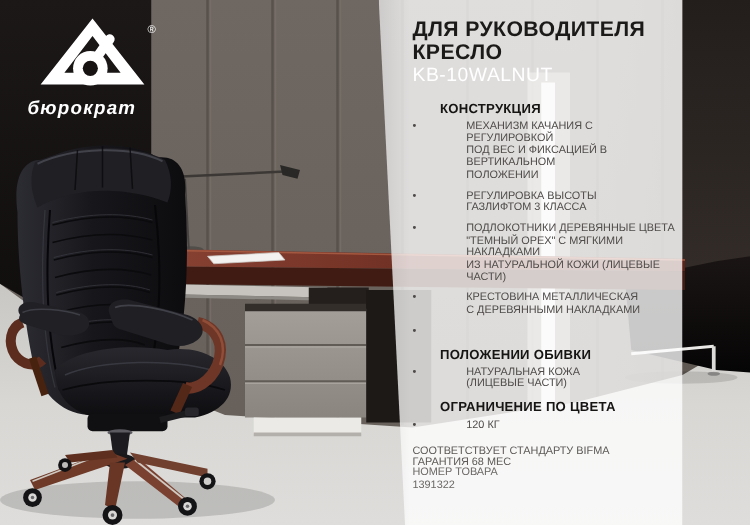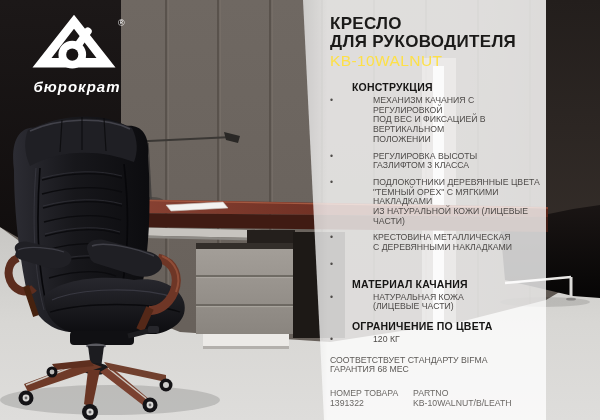--- a/index.html
+++ b/index.html
@@ -18,35 +18,35 @@
   #panel-shade{
     position:absolute;left:298px;top:0;width:30px;height:420px;
     background:linear-gradient(90deg,rgba(0,0,0,0.10),rgba(0,0,0,0));
     clip-path:polygon(5px 0,30px 0,30px 420px,26px 420px);
   }
   
   #brand{position:absolute;left:22px;top:12px;width:110px;color:#fff;}
   #brand .mark{position:absolute;left:8px;top:2px;}
   #brand .reg{position:absolute;left:96px;top:6px;font-size:9px;color:#fff;}
   #brand .word{
-    position:absolute;left:0px;top:66px;width:110px;text-align:center;
+    position:absolute;left:0px;top:66px;width:110px;text-align:left;
     font-size:15px;font-weight:bold;font-style:italic;letter-spacing:1px;color:#fff;
   }
   
   #info{position:absolute;left:330px;top:15px;width:216px;color:#4e4b49;}
   .title{font-size:17px;line-height:17.5px;font-weight:bold;color:#1b1a19;letter-spacing:.3px;}
-  .model{font-size:15.5px;line-height:16px;color:#fde047;letter-spacing:.4px;margin-top:3px;}
+  .model{font-size:15.5px;line-height:16px;color:#ffffff;letter-spacing:.4px;margin-top:3px;}
   .sec-head{font-size:10.5px;line-height:11px;font-weight:bold;color:#161514;letter-spacing:.2px;margin-top:13px;margin-bottom:3px;margin-left:22px;}
   .sec-head.later{margin-top:9px;}
   .bullet{display:flex;font-size:8.7px;line-height:9.7px;margin-bottom:7px;color:#4e4b49;}
   .bullet .dot{width:7px;flex:none;}
   .bullet .txt{white-space:pre-line;margin-left:36px;}
   .compliance{margin-top:11px;font-size:8.7px;line-height:9.7px;color:#5c5956;white-space:pre-line;}
   
-  #footer{position:absolute;left:330px;top:388px;display:flex;font-size:8.7px;line-height:10px;color:#6b6865;}
+  #footer{position:absolute;left:330px;top:372px;display:flex;font-size:8.7px;line-height:10px;color:#6b6865;}
   #footer .col1{width:83px;}
   #footer div{white-space:nowrap;}
 </style>
 </head>
 <body>
 
 <div id="poster">
 
   <svg id="scene" viewBox="0 0 600 420" aria-hidden="true">
     <defs>
@@ -259,22 +259,22 @@
       <path fill="#ffffff" fill-rule="evenodd" d="M50,1 L98,62 L2,62 Z  M50,17 L76,51 L24,51 Z"></path>
       <circle cx="48" cy="47" r="16" fill="#ffffff"></circle>
       <circle cx="48" cy="47" r="7" fill="#171313"></circle>
       <path d="M56,34 L66,20" stroke="#ffffff" stroke-width="9" stroke-linecap="round"></path>
     </svg>
     <span class="reg">®</span>
     <div class="word">бюрократ</div>
   </div>
 
   <div id="info">
+    <div class="title">ДЛЯ РУКОВОДИТЕЛЯ</div>
     <div class="title">КРЕСЛО</div>
-    <div class="title">ДЛЯ РУКОВОДИТЕЛЯ</div>
     <div class="model">KB-10WALNUT</div>
 
     <div class="sec-head">КОНСТРУКЦИЯ</div>
     <div class="bullet">
         <span class="dot">•</span>
         <span class="txt">МЕХАНИЗМ КАЧАНИЯ С РЕГУЛИРОВКОЙ
 ПОД ВЕС И ФИКСАЦИЕЙ В ВЕРТИКАЛЬНОМ
 ПОЛОЖЕНИИ</span>
       </div>
     <div class="bullet">
@@ -290,21 +290,21 @@
       </div>
     <div class="bullet">
         <span class="dot">•</span>
         <span class="txt">КРЕСТОВИНА МЕТАЛЛИЧЕСКАЯ
 С ДЕРЕВЯННЫМИ НАКЛАДКАМИ</span>
       </div>
     <div class="bullet">
         <span class="dot">•</span>
       </div>
 
-    <div class="sec-head later">МАТЕРИАЛ КАЧАНИЯ</div>
+    <div class="sec-head later">ПОЛОЖЕНИИ ОБИВКИ</div>
     <div class="bullet">
         <span class="dot">•</span>
         <span class="txt">НАТУРАЛЬНАЯ КОЖА
 (ЛИЦЕВЫЕ ЧАСТИ)</span>
       </div>
 
     <div class="sec-head later">ОГРАНИЧЕНИЕ ПО ЦВЕТА</div>
     <div class="bullet">
         <span class="dot">•</span>
         <span class="txt">120 КГ</span>
@@ -312,19 +312,15 @@
 
     <div class="compliance">СООТВЕТСТВУЕТ СТАНДАРТУ BIFMA
 ГАРАНТИЯ 68 МЕС</div>
   </div>
 
   <div id="footer">
     <div class="col1">
       <div>НОМЕР ТОВАРА</div>
       <div>1391322</div>
     </div>
-    <div class="col2">
-      <div>PARTNO</div>
-      <div>KB-10WALNUT/B/LEATH</div>
-    </div>
   </div>
 
 </div>
 
 </body></html>

